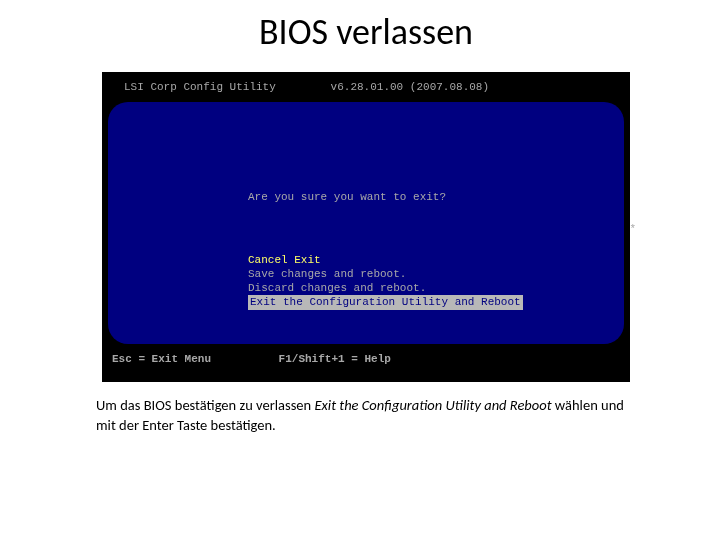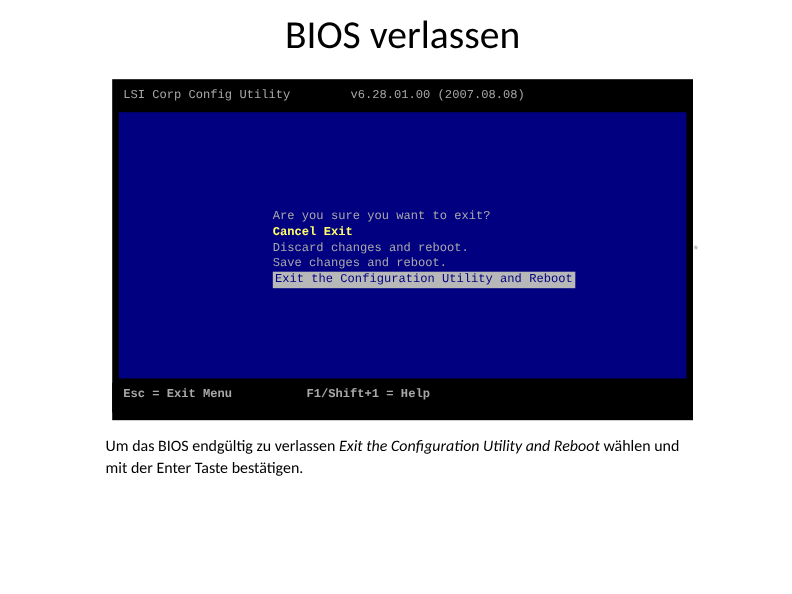--- a/index.html
+++ b/index.html
@@ -30,35 +30,36 @@
     position: relative;
     font-family: "Courier New", monospace;
     font-size: 11px;
     line-height: 1.3;
     color: #a8a8a8;
     margin: 0 auto;
   }
   .bios-header {
     padding: 8px 10px 4px 10px;
   }
-  .bios-header .hdr-name { display:inline-block; width: 200px; }
+  .bios-header .hdr-name { display:inline-block; width: 200px; margin-left: 12px; }
   .bios-body {
     background: #000080;
     height: 242px;
     margin: 4px 6px;
     position: relative;
+    border-radius: 20px;
   }
   .dialog {
     position: absolute;
     top: 88px;
     left: 140px;
     width: 280px;
   }
   .dlg-line { white-space: pre; }
-  .yellow { color: #ffff66; font-weight: bold; }
+  .yellow { color: #ffff66; font-weight: normal; margin-top: 48px; }
   .selected {
     background: #b8b8b8;
     color: #000080;
     display: inline-block;
     padding: 0 2px;
   }
   .bios-footer {
     padding: 4px 10px 8px 10px;
     background: #000;
     font-weight: bold;
@@ -88,29 +89,29 @@
 
   <div class="bios-wrap">
     <div class="bios-header">
       <span class="hdr-name">LSI Corp Config Utility</span>
       <span>v6.28.01.00 (2007.08.08)</span>
     </div>
     <div class="bios-body">
       <div class="dialog">
         <div class="dlg-line">Are you sure you want to exit?</div>
         <div class="dlg-line yellow">Cancel Exit</div>
+        <div class="dlg-line">Save changes and reboot.</div>
         <div class="dlg-line">Discard changes and reboot.</div>
-        <div class="dlg-line">Save changes and reboot.</div>
         <div class="dlg-line"><span class="selected">Exit the Configuration Utility and Reboot</span></div>
       </div>
     </div>
     <div class="bios-footer">
       <span class="footer-left">Esc = Exit Menu</span>
       <span>F1/Shift+1 = Help</span>
     </div>
     <div class="asterisk">*</div>
   </div>
 
   <p class="caption">
-    <span>Um das BIOS endgültig zu verlassen </span><span class="ital">Exit the Configuration Utility and Reboot</span><span> wählen und mit der Enter Taste bestätigen.</span>
+    <span>Um das BIOS bestätigen zu verlassen </span><span class="ital">Exit the Configuration Utility and Reboot</span><span> wählen und mit der Enter Taste bestätigen.</span>
   </p>
 
 </div>
 
 </body></html>

